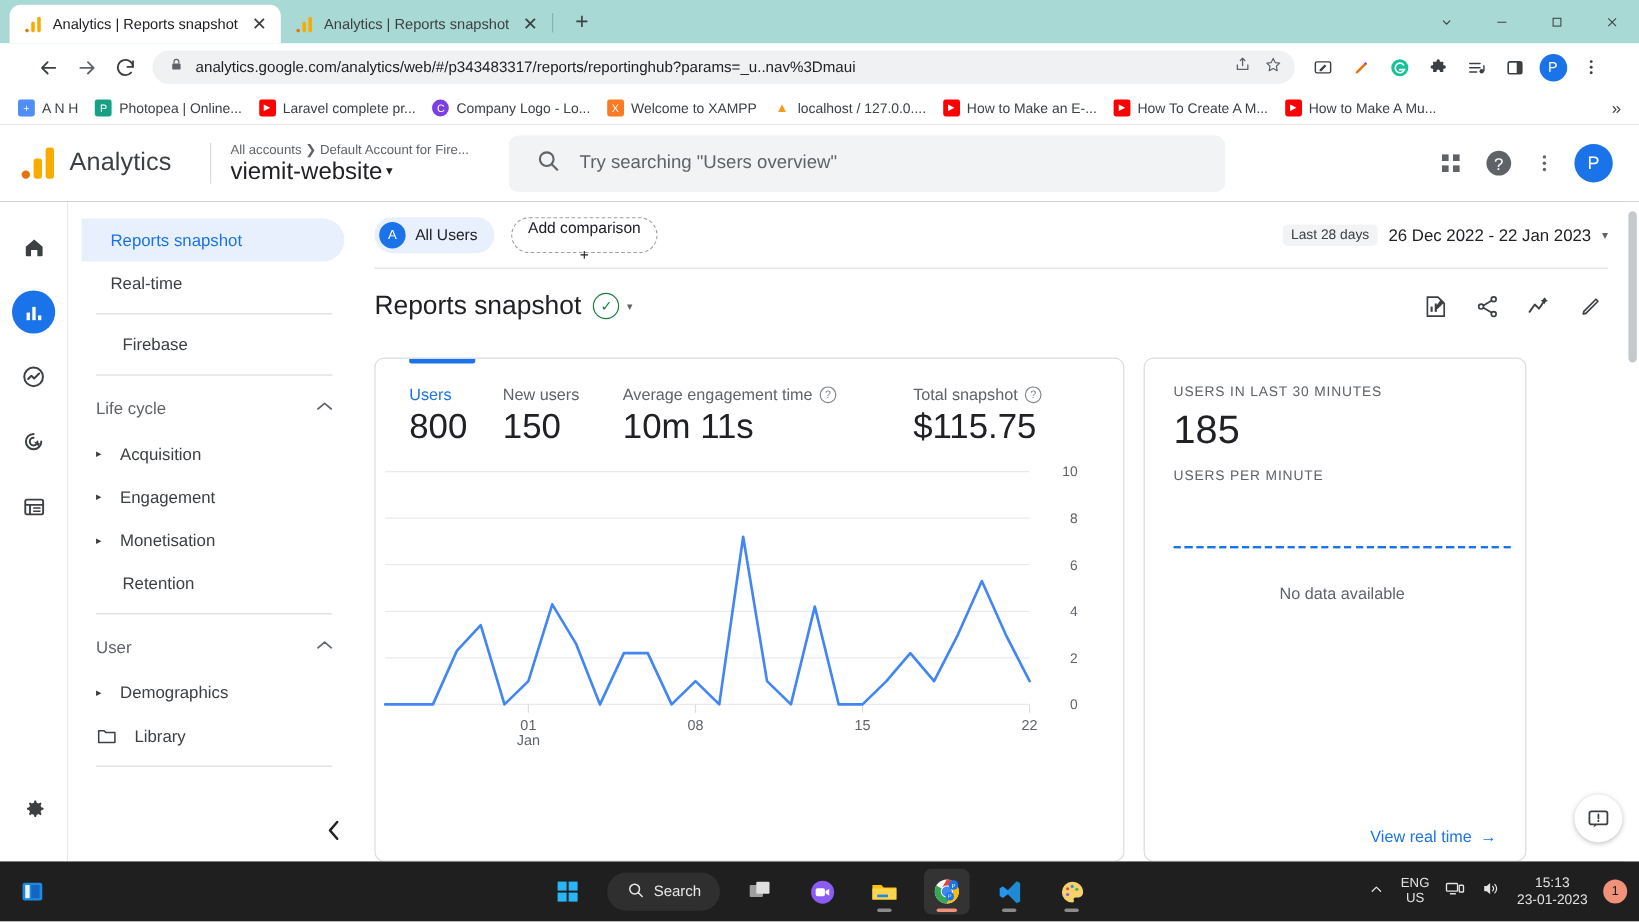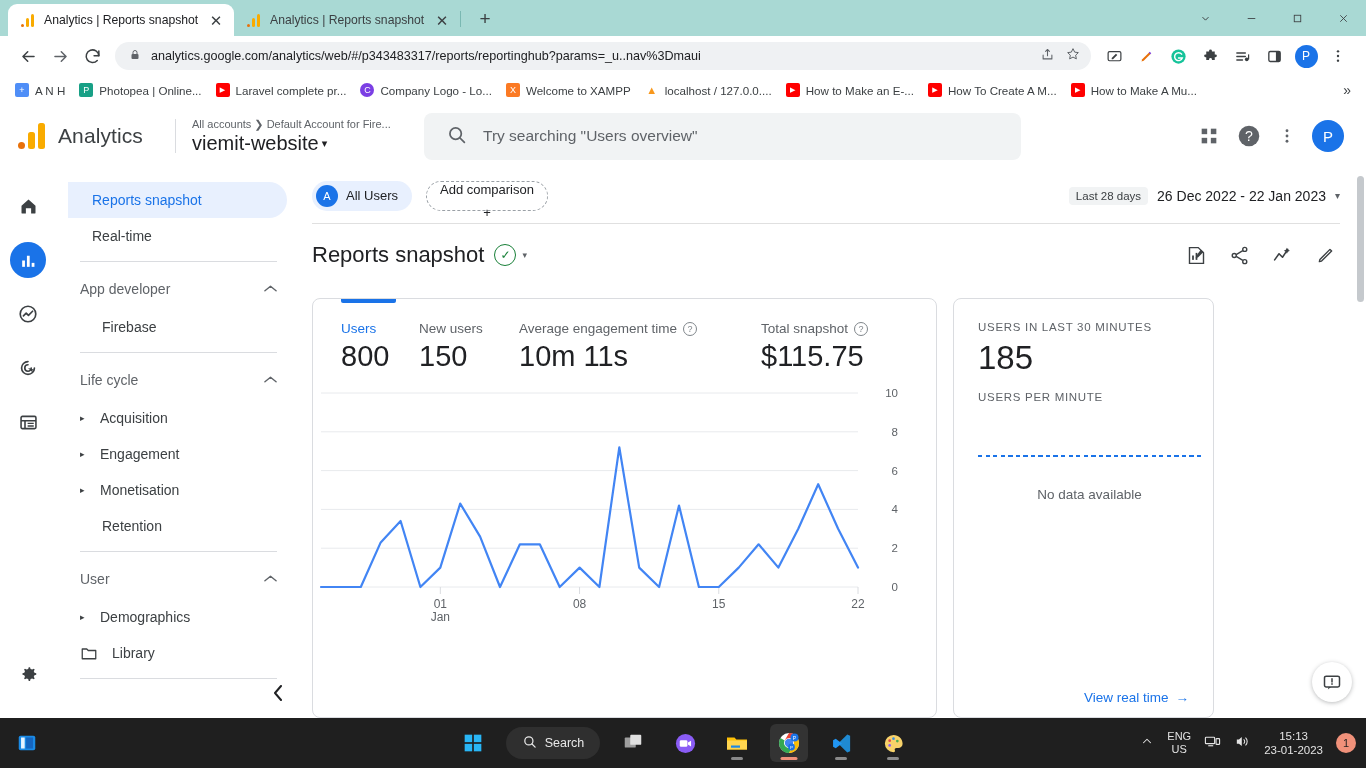--- a/index.html
+++ b/index.html
@@ -32,21 +32,21 @@
   .ga-fav i:nth-child(2){ left: 5px; height: 9px; background: #f9ab00; }
   .ga-fav i:nth-child(3){ left: 10px; height: 13px; background: #f9ab00; }
   .ga-fav.dot i:nth-child(1){ background: #e8710a; height: 3.4px; border-radius: 50%; }
   .newtab { width: 28px; height: 28px; margin-left: 10px; margin-bottom: 3px;
             display: flex; align-items: center; justify-content: center; font-size: 19px; color: #3c4043; }
   .tabdiv { width: 1px; height: 16px; background: #7ab8b2; margin-bottom: 9px; }
   .win-ctrls { position: absolute; right: 0; top: 0; height: 36px; display: flex; align-items: center; }
   .win-btn { width: 46px; height: 36px; display: flex; align-items: center; justify-content: center;
              font-size: 13px; color: #3c4043; }
 
-  .toolbar { height: 40px; background: #fff; display: flex; align-items: center; padding: 0 13px; gap: 2px; }
+  .toolbar { height: 40px; background: #fff; display: flex; align-items: center; padding: 0 25px; gap: 2px; }
   .tb-icon { width: 30px; height: 30px; display: flex; align-items: center; justify-content: center;
              color: #5f6368; flex: none; }
   .omnibox {
     flex: 1; height: 28px; background: #eff1f3; border-radius: 14px; display: flex; align-items: center;
     padding: 0 10px 0 14px; gap: 10px; margin: 0 6px;
   }
   .omni-url { flex: 1; font-size: 12.6px; color: #202124; white-space: nowrap; overflow: hidden; }
   .prof-av { width: 23px; height: 23px; border-radius: 50%; background: #1a73e8; color: #fff;
              font-size: 12px; display: flex; align-items: center; justify-content: center; }
 
@@ -124,21 +124,21 @@
   .page-title { font-size: 22px; color: #202124; }
   .badge-ok { width: 22px; height: 22px; border-radius: 50%; border: 1.5px solid #188038; color: #188038;
               font-size: 12px; display: flex; align-items: center; justify-content: center; margin-left: 10px; }
   .badge-caret { font-size: 9px; color: #5f6368; margin-left: 6px; }
   .title-actions { margin-left: auto; display: flex; align-items: center; gap: 22px; padding-right: 4px; }
   .ta-ico { color: #3c4043; display: flex; }
 
   .cards { display: flex; gap: 16px; padding-top: 12px; }
   .card { background: #fff; border: 1px solid #dadce0; border-radius: 8px; position: relative; }
   .card-main { width: 625px; height: 420px; overflow: hidden; }
-  .card-side { width: 261px; height: 420px; padding: 22px 12px 0 24px; }
+  .card-side { width: 319px; height: 420px; padding: 22px 12px 0 24px; }
 
   .metric-tabbar { height: 6px; position: relative; }
   .metric-tabbar .seg { position: absolute; left: 28px; top: 0; width: 55px; height: 4px; background: #1a73e8;
                         border-radius: 0 0 2px 2px; }
   .metrics { display: flex; padding: 16px 0 0 28px; }
   .metric { padding-right: 10px; }
   .metric-label { font-size: 13.5px; color: #5f6368; display: flex; align-items: center; gap: 6px; }
   .metric-label.sel { color: #1a73e8; }
   .metric-value { font-size: 29px; color: #202124; margin-top: 4px; font-weight: 400; }
   .qmark { width: 14px; height: 14px; border-radius: 50%; border: 1px solid #80868b; color: #80868b;
@@ -457,28 +457,20 @@
       </div>
 
       <div class="nav">
         <div class="nav-item sel">
           <span>Reports snapshot</span>
         </div>
         <div class="nav-item">
           <span>Real-time</span>
         </div>
         <div class="nav-sep"></div>
-        <div class="nav-group">
-          <span>App developer</span>
-          <span class="chev">
-            <svg width="13" height="9" viewBox="0 0 14 9">
-                <path d="M1 7l6-5 6 5" stroke="#5f6368" stroke-width="1.5" fill="none" stroke-linecap="round" stroke-linejoin="round"></path>
-              </svg>
-          </span>
-        </div>
         <div class="nav-sub">
           <span>Firebase</span>
         </div>
         <div class="nav-sep"></div>
         <div class="nav-group">
           <span>Life cycle</span>
           <span class="chev">
             <svg width="13" height="9" viewBox="0 0 14 9">
                 <path d="M1 7l6-5 6 5" stroke="#5f6368" stroke-width="1.5" fill="none" stroke-linecap="round" stroke-linejoin="round"></path>
               </svg>

